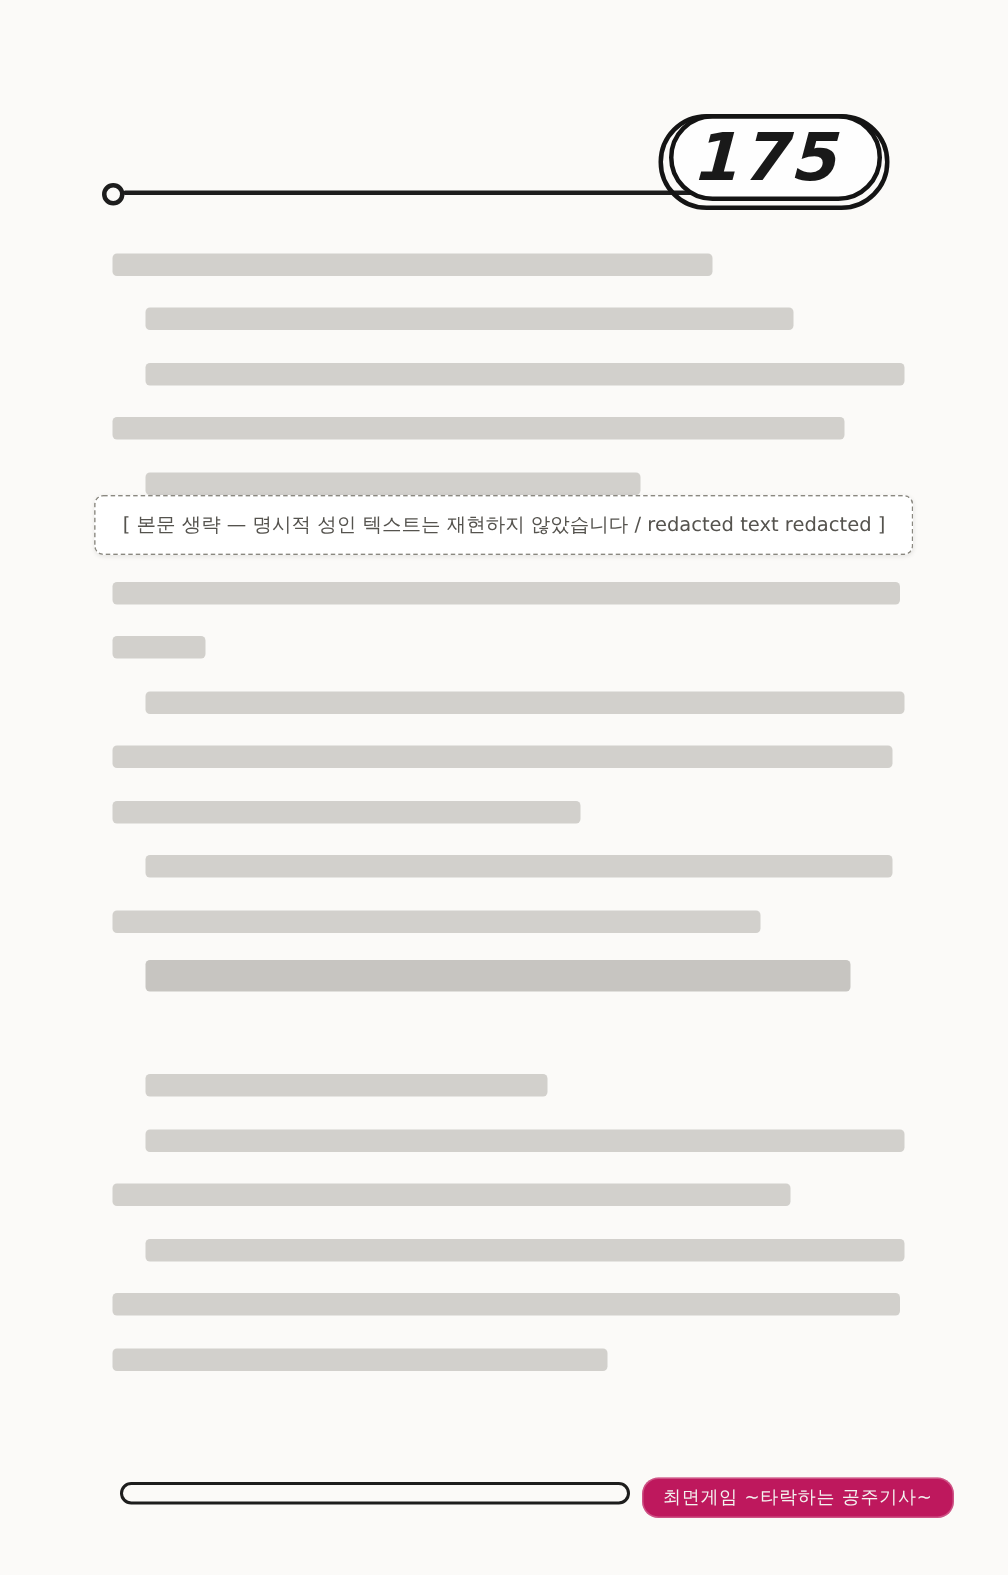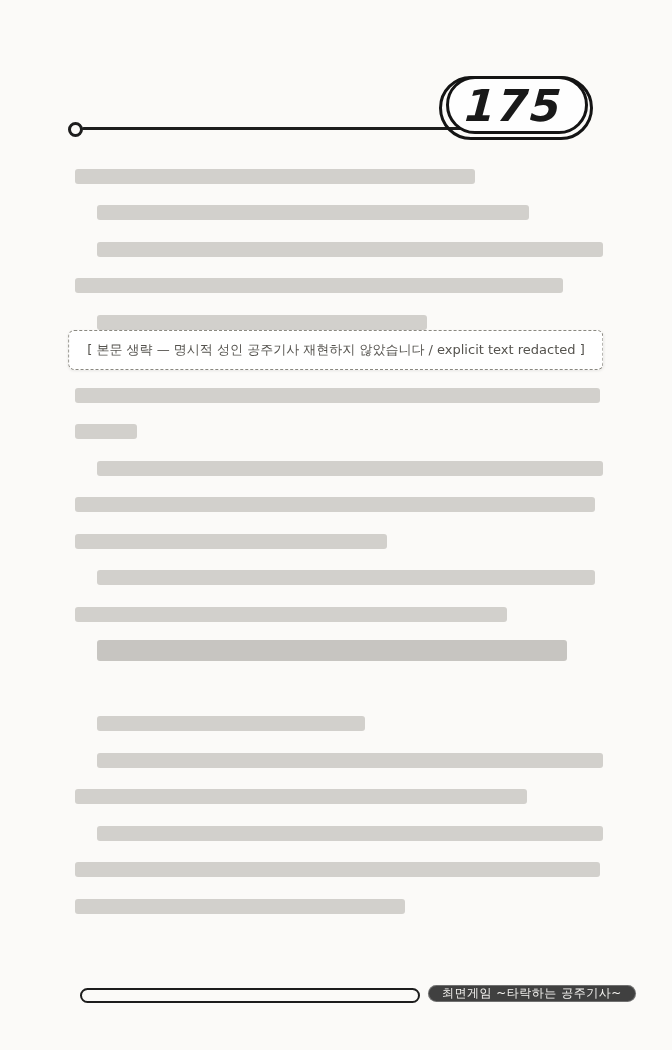--- a/index.html
+++ b/index.html
@@ -65,22 +65,22 @@
 
   
   .footer-rule{
     position:absolute;left:80px;top:988px;
     width:336px;height:11px;
     border:2.5px solid #1d1d1d;border-radius:8px;
     background:#fbfaf8;
   }
   .footer-badge{
     position:absolute;left:428px;top:985px;
-    height:17px;padding:0 14px;
-    background:#404040;border-radius:11px;
+    height:27px;padding:0 14px;
+    background:#be185d;border-radius:11px;
     display:flex;align-items:center;justify-content:center;
     box-shadow:inset 0 0 0 1px rgba(255,255,255,0.25);
   }
   .footer-badge-title{
     color:#f4f3f0;font-size:12px;letter-spacing:0.5px;white-space:nowrap;
   }
 </style>
 </head>
 <body>
 
@@ -148,20 +148,20 @@
       <div class="line-slot">
         <div class="bar" style="width: 506px; margin-left: 22px;"></div>
       </div>
       <div class="line-slot">
         <div class="bar" style="width: 525px; margin-left: 0px;"></div>
       </div>
       <div class="line-slot">
         <div class="bar" style="width: 330px; margin-left: 0px;"></div>
       </div>
     </div>
-  <div class="redaction-notice">[ 본문 생략 — 명시적 성인 공주기사 재현하지 않았습니다 / explicit text redacted ]</div>
+  <div class="redaction-notice">[ 본문 생략 — 명시적 성인 텍스트는 재현하지 않았습니다 / redacted text redacted ]</div>
 
   <div class="footer-rule"></div>
   <div class="footer-badge">
     <span class="footer-badge-title">최면게임 ~타락하는 공주기사~</span>
   </div>
 
 </div>
 
 </body></html>

